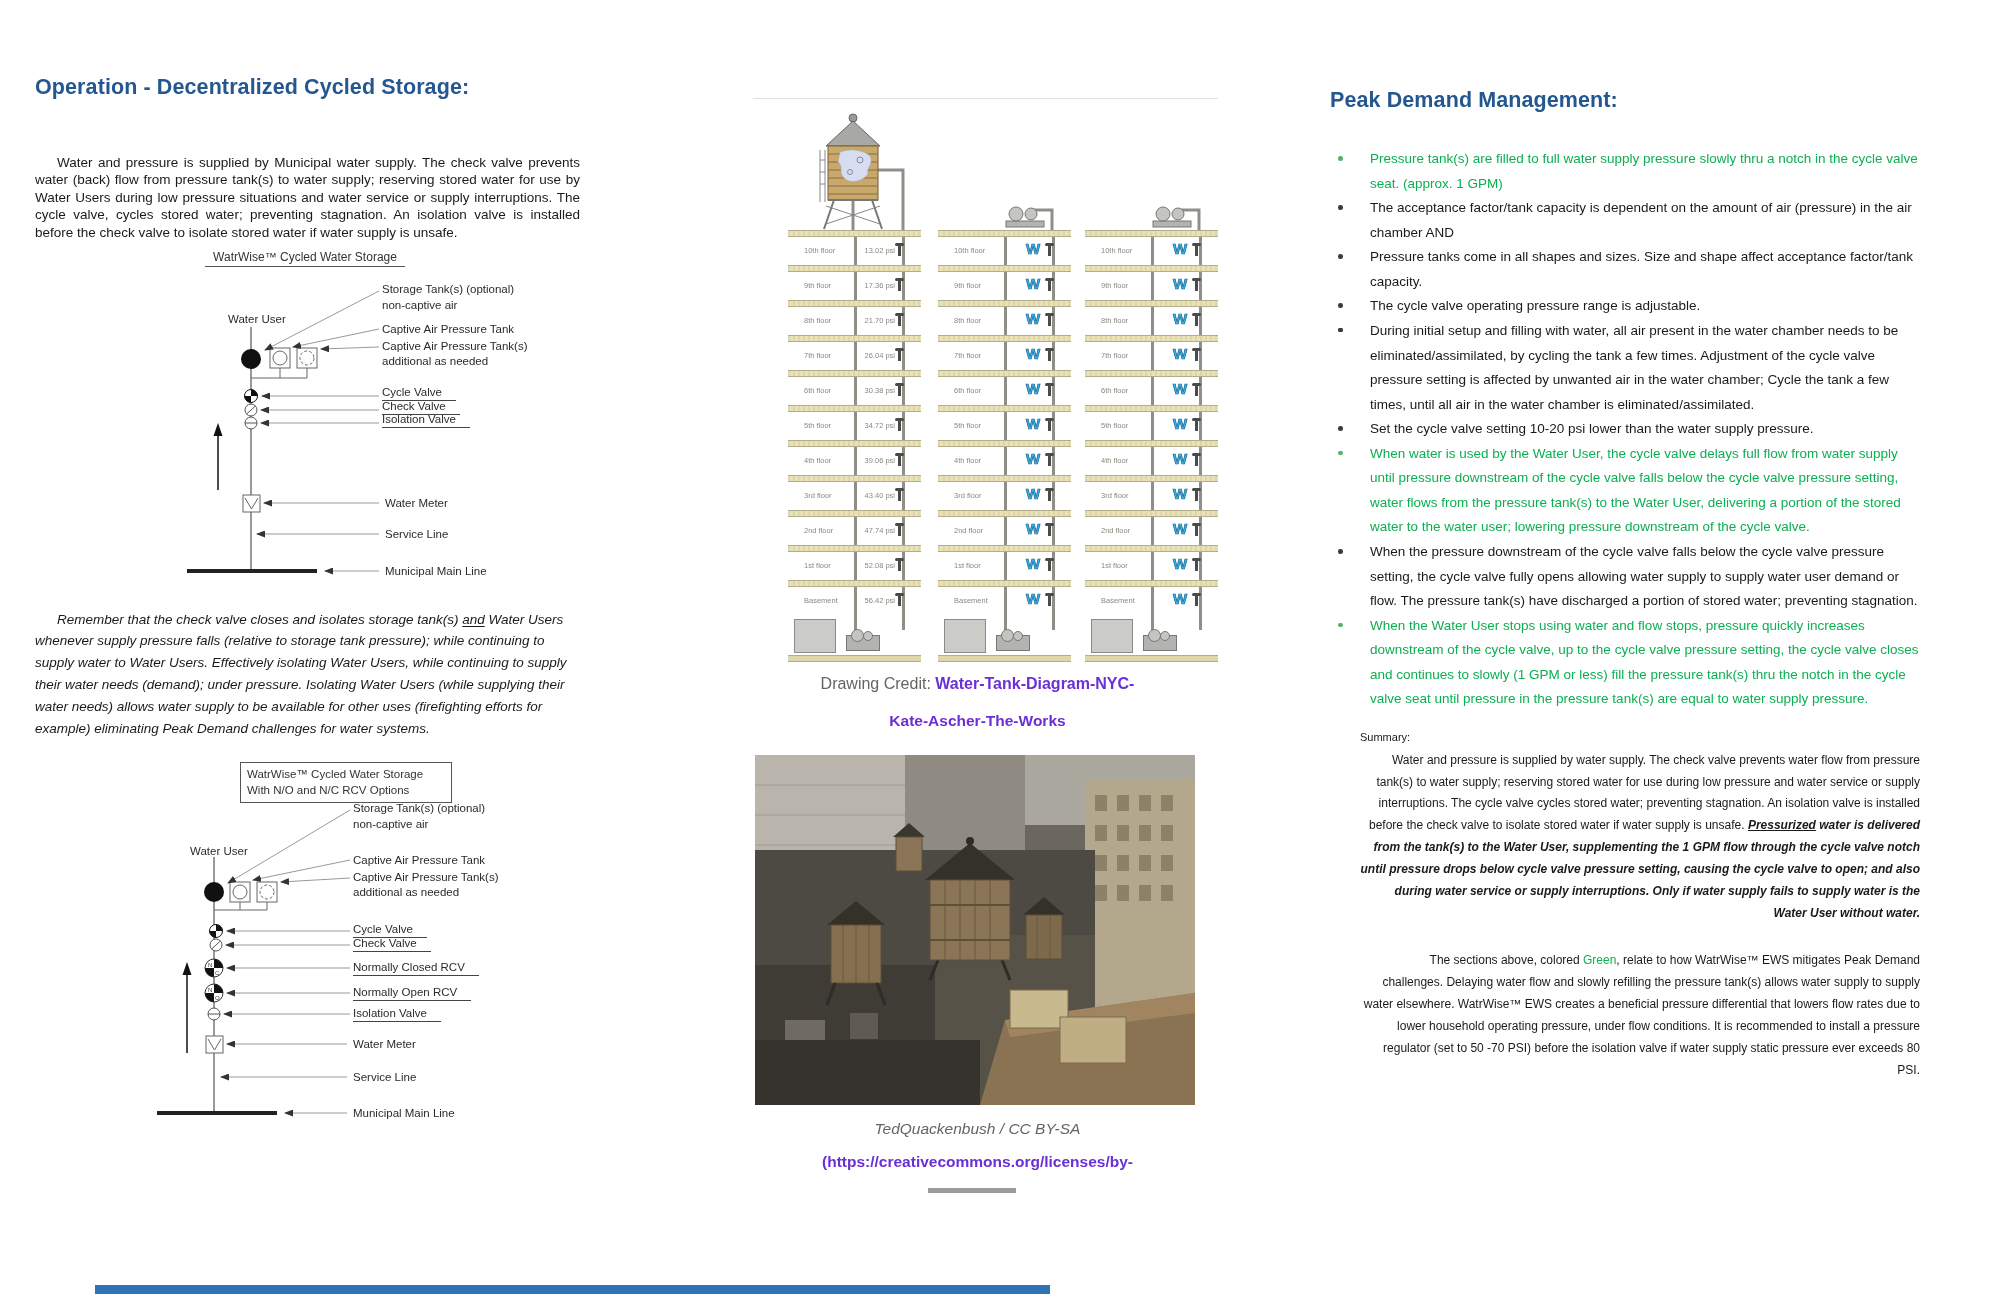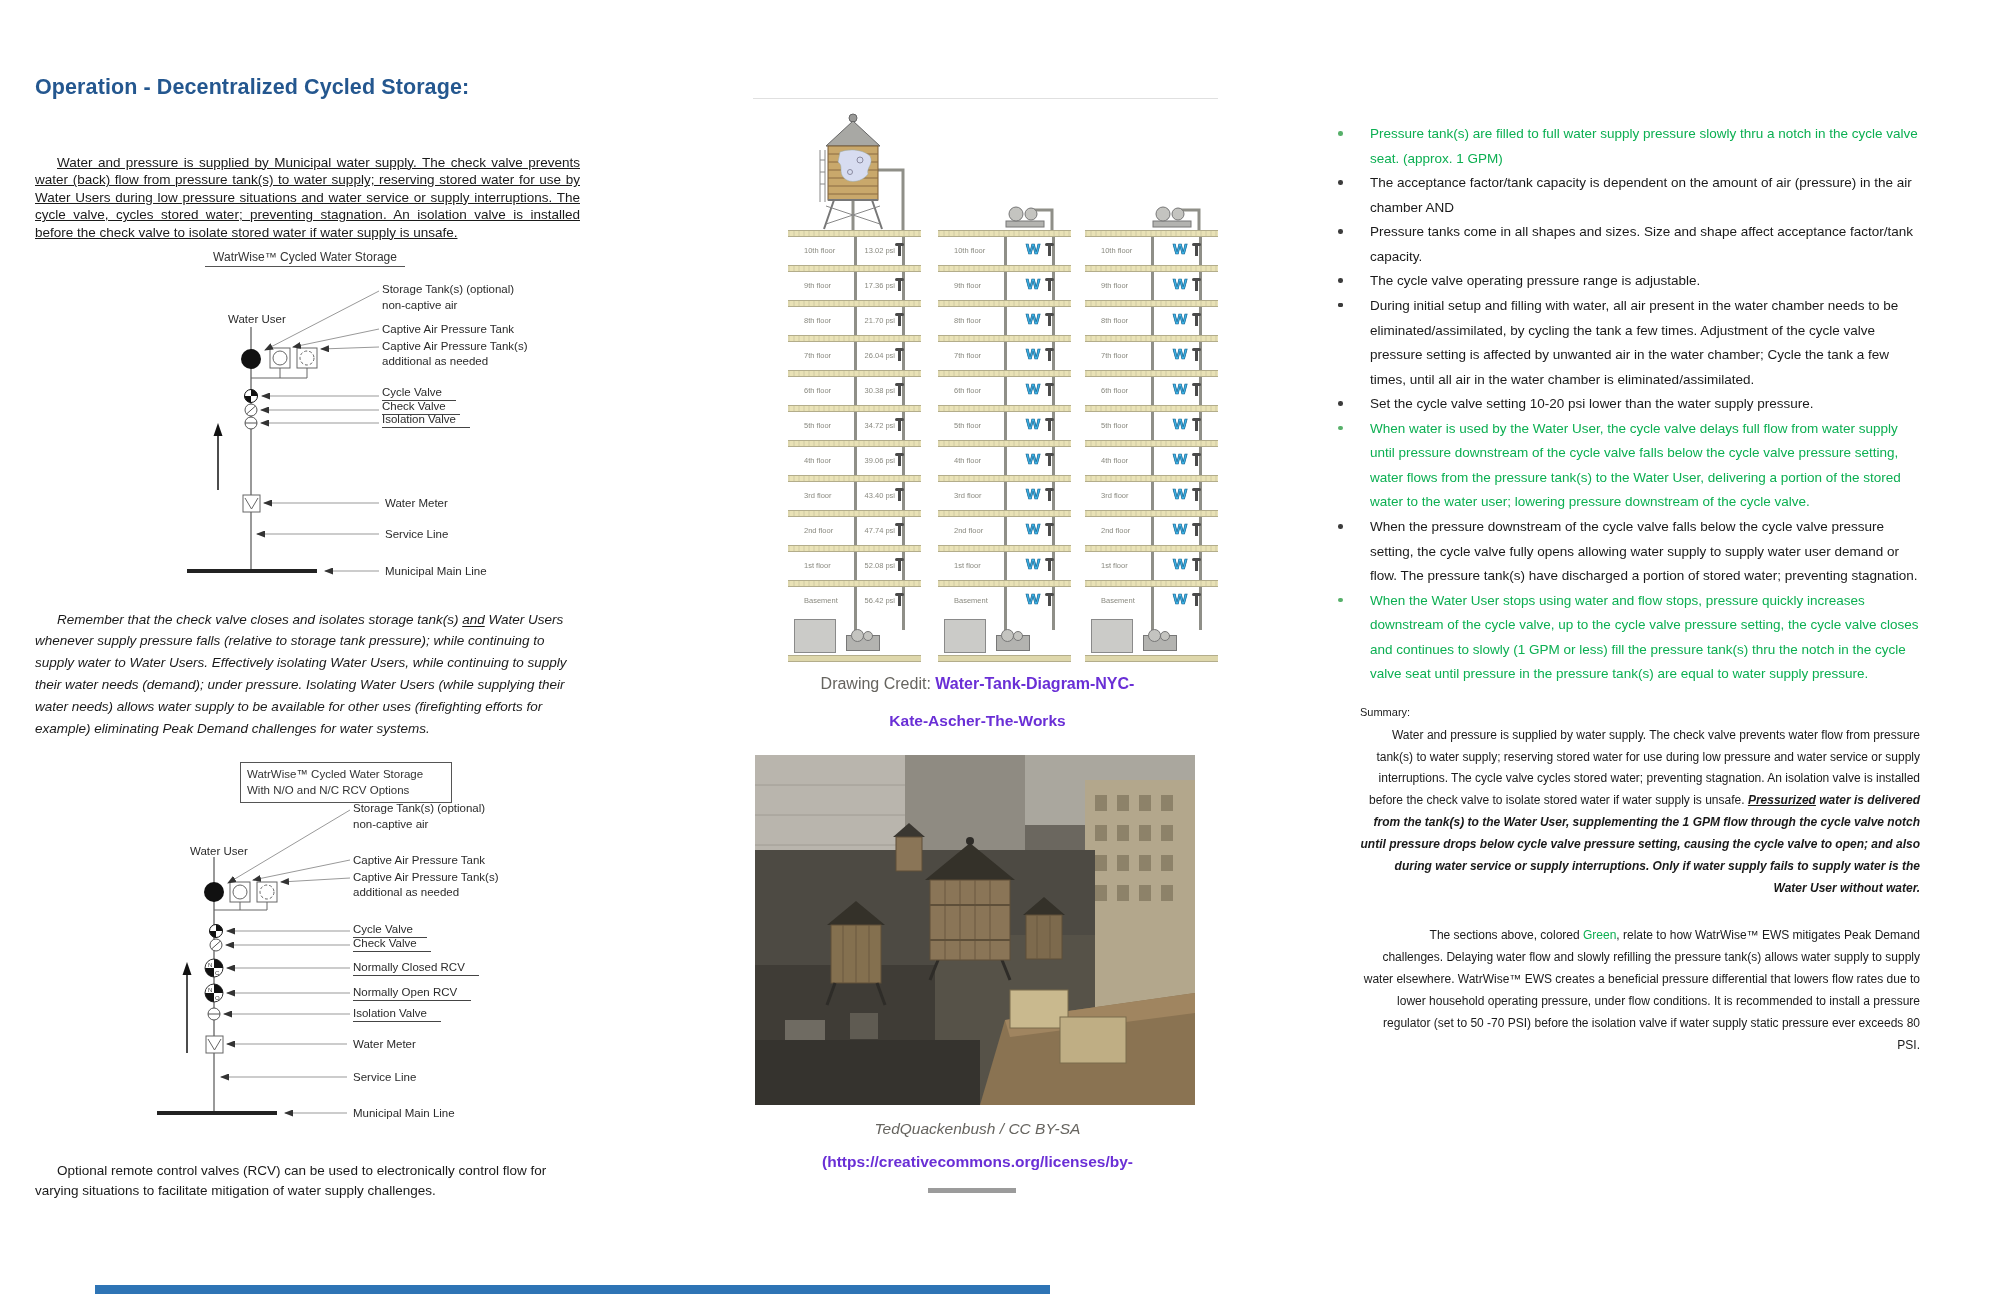--- a/index.html
+++ b/index.html
@@ -4,21 +4,21 @@
 <style>
   html,body{margin:0;padding:0;}
   body{width:2000px;height:1294px;position:relative;overflow:hidden;background:#ffffff;
        font-family:"Liberation Sans",sans-serif;color:#1a1a1a;}
   .col{position:absolute;}
   #col-left{left:35px;top:75px;width:555px;height:1160px;}
   #col-mid{left:735px;top:90px;width:485px;height:1120px;}
   #col-right{left:1330px;top:88px;width:595px;height:1190px;}
   h1.sec-title{margin:0;font-size:21.5px;font-weight:bold;color:#24578f;letter-spacing:.1px;}
   .para{font-size:13.5px;text-align:justify;width:545px;}
-  .p1{position:absolute;top:65px;left:0;line-height:1.3;text-decoration:underline;}
+  .p1{position:absolute;top:65px;left:0;line-height:1.3;}
   .prem{position:absolute;top:520px;left:0;font-style:italic;line-height:1.62;text-align:left;}
   .prcv{position:absolute;top:1072px;left:0;line-height:1.5;text-align:left;}
   .indent{text-indent:22px;display:block;}
   .para u{text-underline-offset:2px;}
   
   .schematic{position:absolute;left:0;width:555px;}
   #diagram1{top:172px;height:348px;}
   #diagram2{top:687px;height:368px;}
   .schematic svg{position:absolute;left:0;top:0;}
   .dlabel{position:absolute;font-size:11.5px;line-height:1.1;color:#2b2b2b;white-space:nowrap;}
@@ -205,23 +205,20 @@
     <div class="dlabel u" style="left:318px;top:161px;">Cycle Valve</div>
     <div class="dlabel u" style="left:318px;top:175px;">Check Valve</div>
     <div class="dlabel u" style="left:318px;top:199px;">Normally Closed RCV</div>
     <div class="dlabel u" style="left:318px;top:224px;">Normally Open RCV</div>
     <div class="dlabel u" style="left:318px;top:245px;">Isolation Valve</div>
     <div class="dlabel" style="left:318px;top:276px;">Water Meter</div>
     <div class="dlabel" style="left:318px;top:309px;">Service Line</div>
     <div class="dlabel" style="left:318px;top:345px;">Municipal Main Line</div>
   </div>
 
-  <p class="para prcv">
-      <span class="indent">Optional remote control valves (RCV) can be used to electronically control flow for varying situations to facilitate mitigation of water supply challenges.</span>
-    </p>
 </div>
 
 <div id="col-mid" class="col">
   <div class="toprule"></div>
 
   <div class="building" id="b1">
     <div class="b-top" style="left:28px;top:-120px;">
       <svg width="92" height="120">
         <path d="M62,60 H87 V120" fill="none" stroke="#8f8f88" stroke-width="3"></path>
         <line x1="37" y1="90" x2="37" y2="120" stroke="#8f8f88" stroke-width="3"></line>
@@ -581,20 +578,21 @@
   </div>
 
   <div id="photocredit" class="credit-line">TedQuackenbush / CC BY-SA</div>
   <div id="cclink" class="credit-line">
     <span class="credit-link">(https://creativecommons.org/licenses/by-</span>
   </div>
   <div class="divider"></div>
 </div>
 
 <div id="col-right" class="col">
+  <h1 class="sec-title">Peak Demand Management:</h1>
   <ul id="peak-list">
       <li class="green"><span class="dot"></span><span class="btext">Pressure tank(s) are filled to full water supply pressure slowly thru a notch in the cycle valve seat. (approx. 1 GPM)</span></li>
       <li><span class="dot"></span><span class="btext">The acceptance factor/tank capacity is dependent on the amount of air (pressure) in the air chamber AND</span></li>
       <li><span class="dot"></span><span class="btext">Pressure tanks come in all shapes and sizes. Size and shape affect acceptance factor/tank capacity.</span></li>
       <li><span class="dot"></span><span class="btext">The cycle valve operating pressure range is adjustable.</span></li>
       <li><span class="dot"></span></li>
       <li><span class="dot"></span><span class="btext">During initial setup and filling with water, all air present in the water chamber needs to be eliminated/assimilated, by cycling the tank a few times. Adjustment of the cycle valve pressure setting is affected by unwanted air in the water chamber; Cycle the tank a few times, until all air in the water chamber is eliminated/assimilated.</span></li>
       <li><span class="dot"></span><span class="btext">Set the cycle valve setting 10-20 psi lower than the water supply pressure.</span></li>
       <li class="green"><span class="dot"></span><span class="btext">When water is used by the Water User, the cycle valve delays full flow from water supply until pressure downstream of the cycle valve falls below the cycle valve pressure setting, water flows from the pressure tank(s) to the Water User, delivering a portion of the stored water to the water user; lowering pressure downstream of the cycle valve.</span></li>
       <li><span class="dot"></span><span class="btext">When the pressure downstream of the cycle valve falls below the cycle valve pressure setting, the cycle valve fully opens allowing water supply to supply water user demand or flow. The pressure tank(s) have discharged a portion of stored water; preventing stagnation.</span></li>

